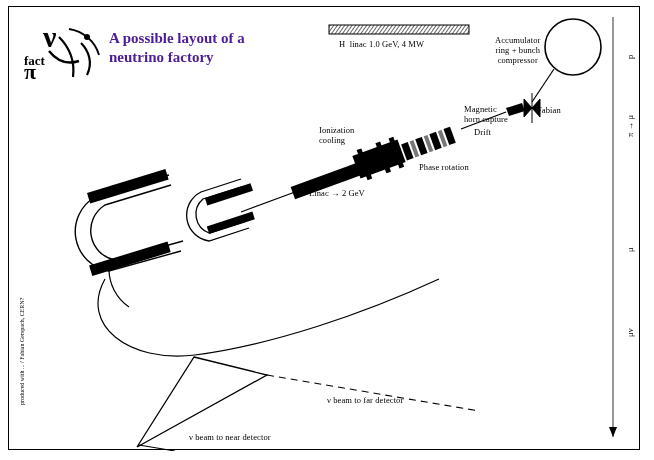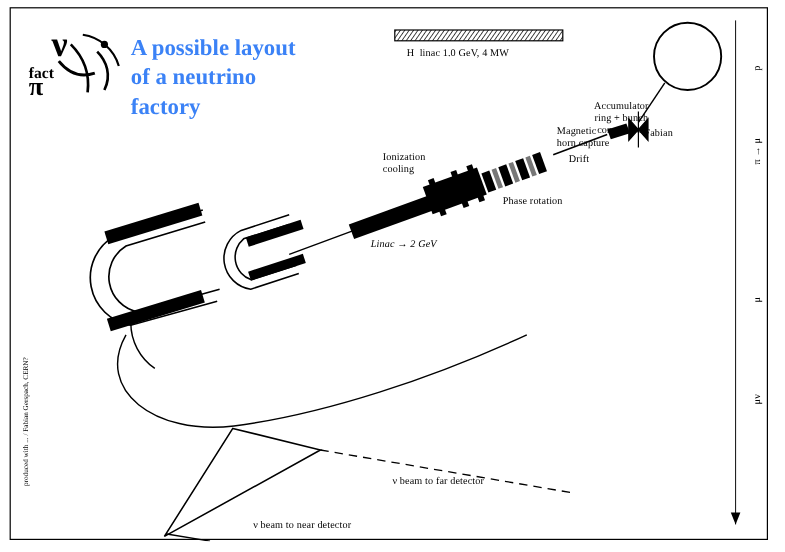--- a/index.html
+++ b/index.html
@@ -43,23 +43,23 @@
     white-space: pre;
     letter-spacing: 0.1px;
   }
   .title {
     position: absolute;
     left: 100px;
     top: 22px;
     width: 150px;
     font-family: "Liberation Serif", serif;
     font-weight: bold;
-    font-size: 19px;
+    font-size: 15px;
     line-height: 1.28;
-    color: #3b82f6;
+    color: #4c1d95;
   }
   .logo {
     position: absolute;
     left: 14px;
     top: 10px;
     width: 84px;
     height: 68px;
   }
   .credit {
     position: absolute;
@@ -203,33 +203,33 @@
         <path d="M 46 12 C 60 14 72 24 76 38" stroke="#000" stroke-width="1.8" fill="none"></path>
         <circle cx="64" cy="20" r="3" fill="#000"></circle>
       </svg>
     </div>
 
     <div class="title">A possible
 layout of a
 neutrino factory</div>
 
     <div class="lbl" style="left:330px; top:32px;">H  linac 1.0 GeV, 4 MW</div>
-    <div class="lbl" style="left:486px; top:28px; text-align:center;margin-top:48px;">Accumulator
+    <div class="lbl" style="left:486px; top:28px; text-align:center;">Accumulator
 ring + bunch
 compressor</div>
     <div class="lbl" style="left:528px; top:98px;">Fabian</div>
     <div class="lbl" style="left:455px; top:73px;margin-top:24px;">Magnetic
 horn capture</div>
     <div class="lbl" style="left:465px; top:120px;">Drift</div>
     <div class="lbl" style="left:410px; top:155px;">Phase rotation</div>
     <div class="lbl" style="left:310px; top:118px;">Ionization
 cooling</div>
-    <div class="lbl" style="left:300px; top:191px;font-style:italic;">Linac → 2 GeV</div>
+    <div class="lbl" style="left:300px; top:181px;">Linac → 2 GeV</div>
     <div class="lbl" style="left:318px; top:348px;margin-top:40px;">ν beam to far detector</div>
-    <div class="lbl" style="left:180px; top:425px;margin-left:22px;">ν beam to near detector</div>
+    <div class="lbl" style="left:180px; top:425px;">ν beam to near detector</div>
 
     <div class="lbl" style="left:616px; top:52px; transform:rotate(-90deg); transform-origin:0 0;">p</div>
     <div class="lbl" style="left:616px; top:130px; transform:rotate(-90deg); transform-origin:0 0;">π → μ</div>
     <div class="lbl" style="left:616px; top:245px; transform:rotate(-90deg); transform-origin:0 0;">μ</div>
     <div class="lbl" style="left:616px; top:330px; transform:rotate(-90deg); transform-origin:0 0;">μν</div>
 
     <div class="credit">produced with ... / Fabian Gerspach, CERN?</div>
 
   </div>
 </div>

